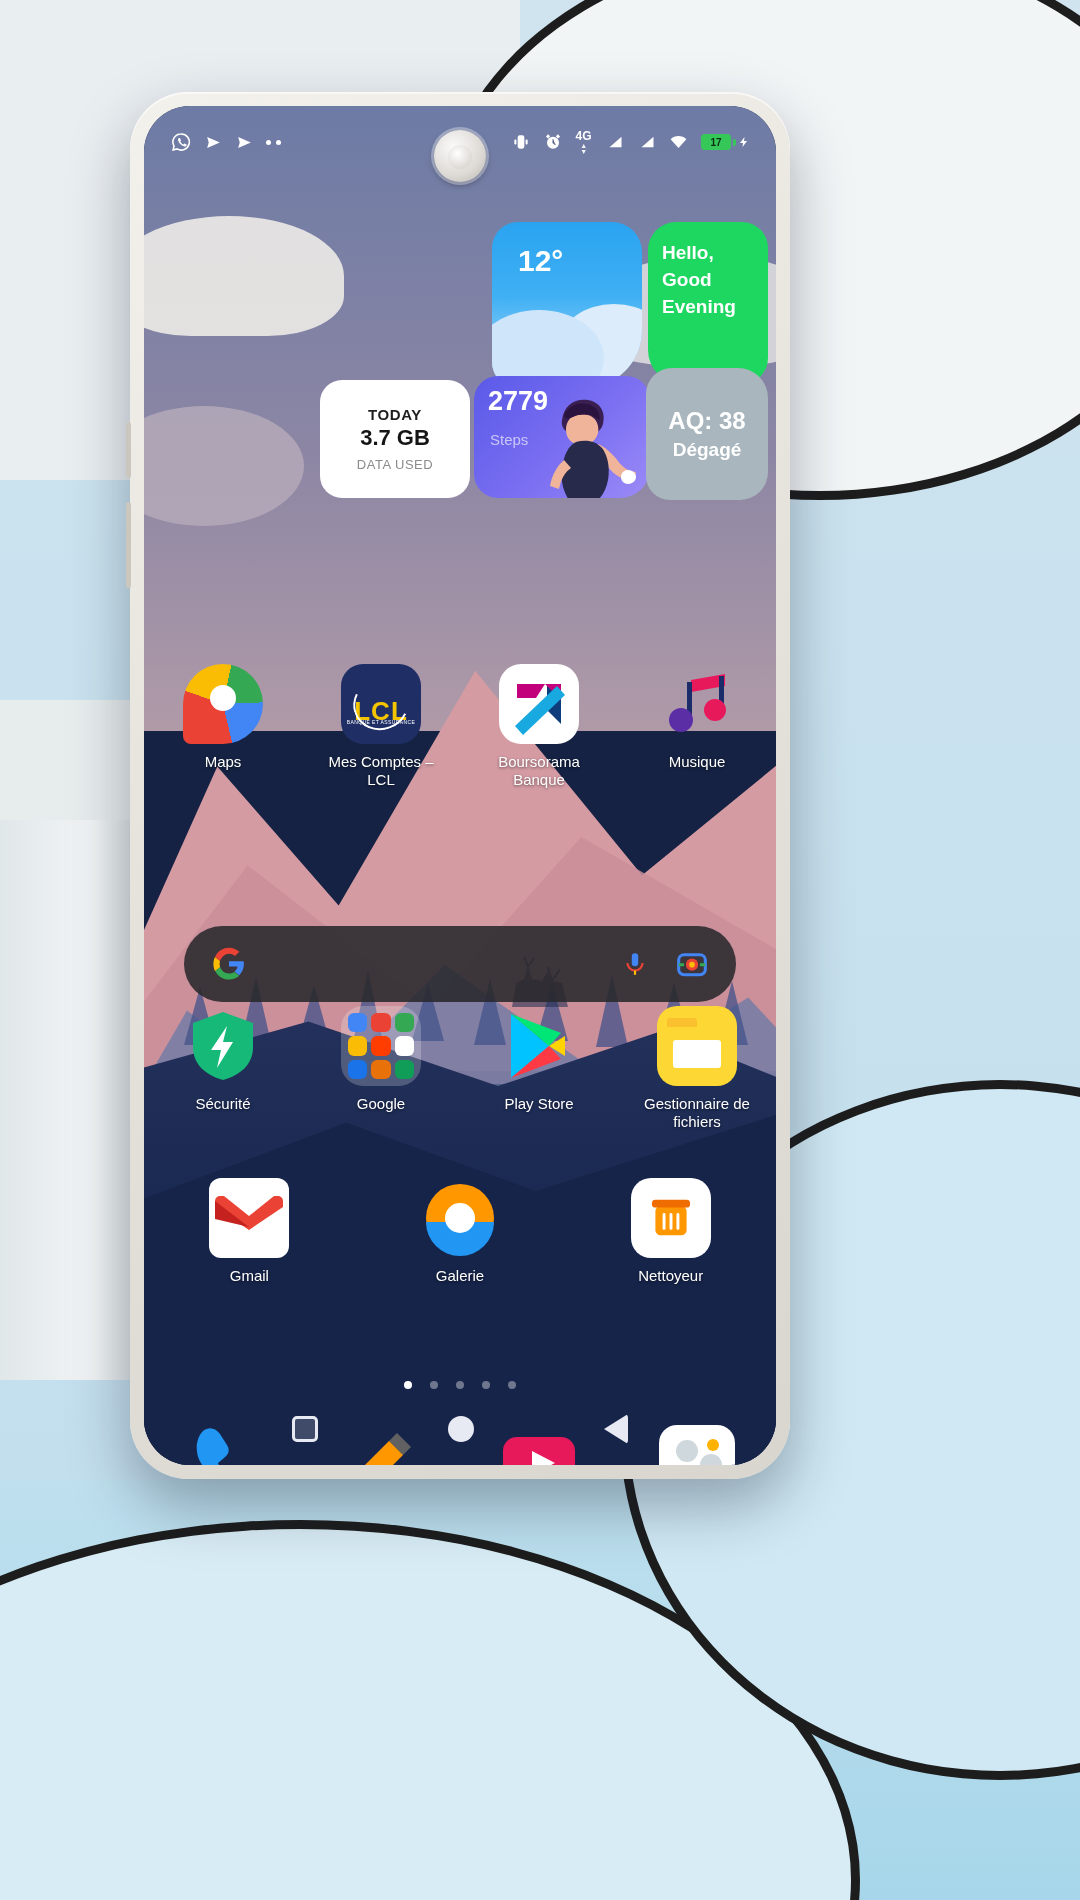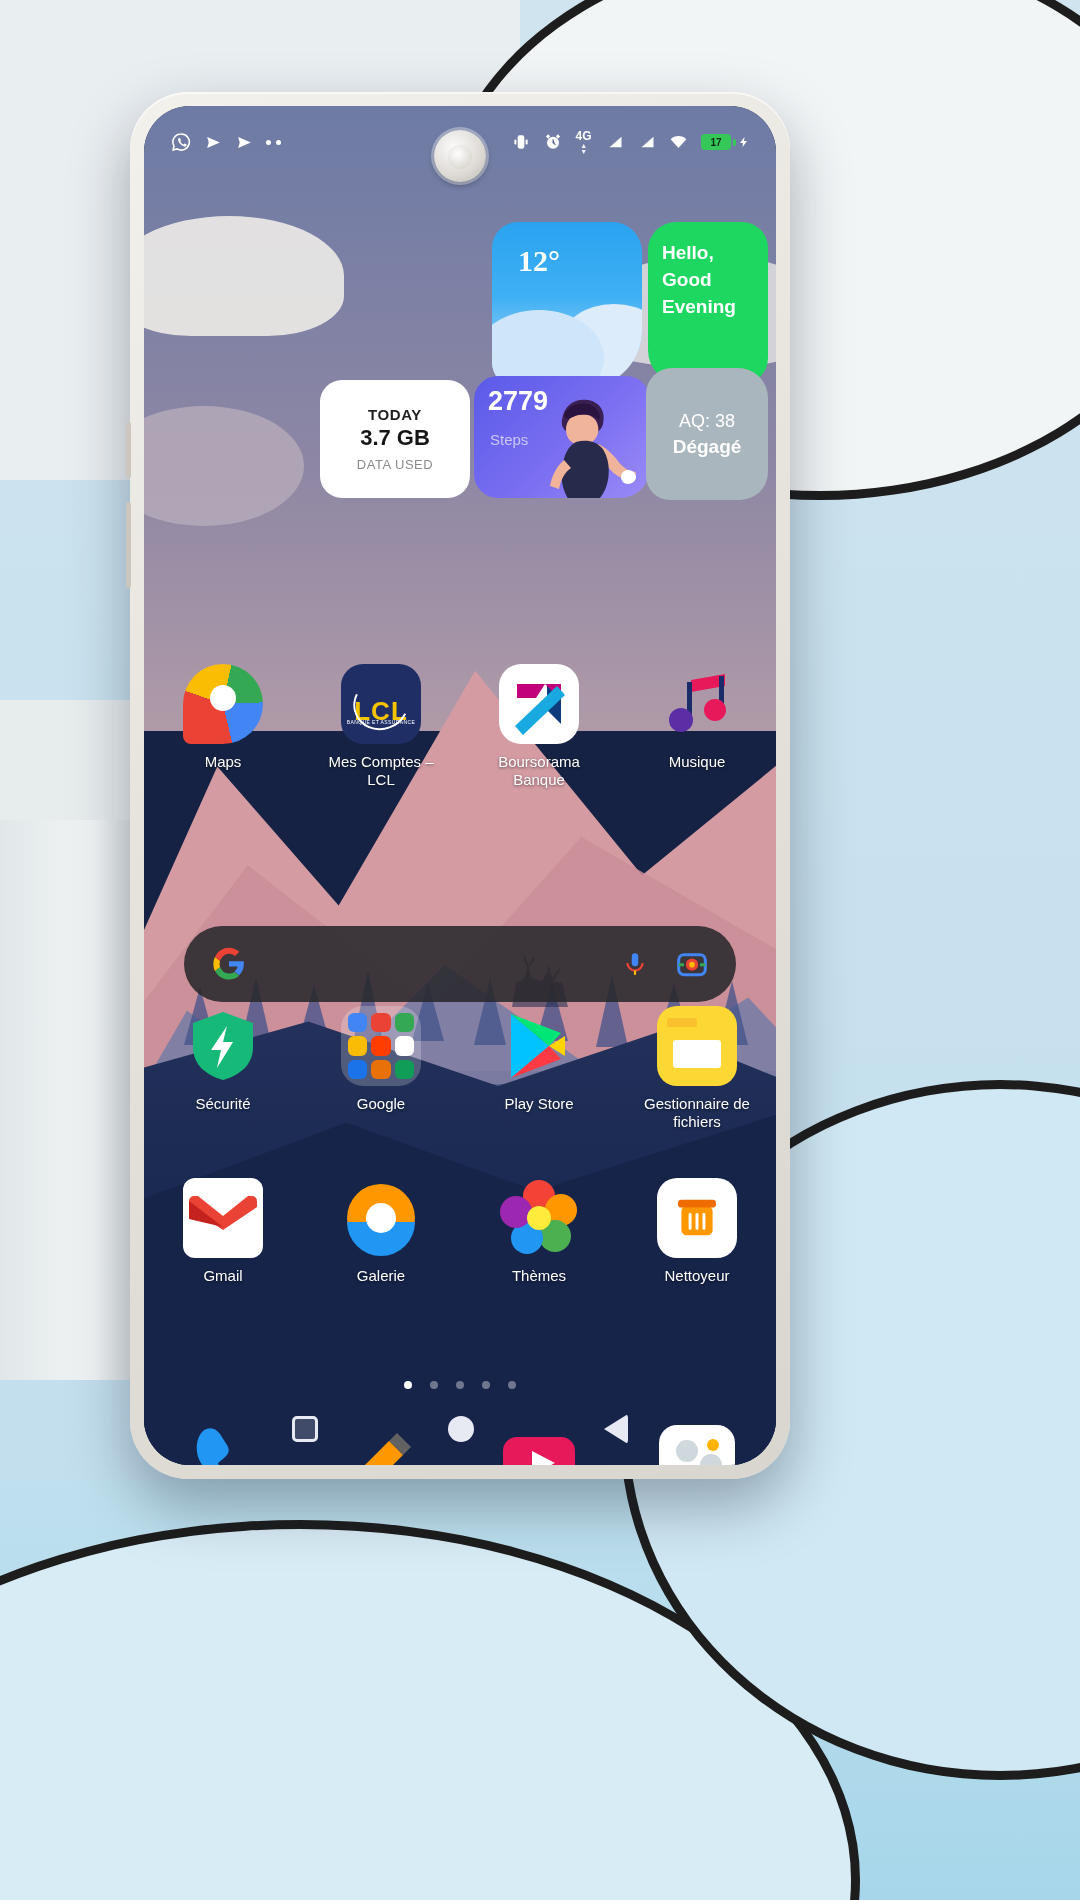--- a/index.html
+++ b/index.html
@@ -173,21 +173,21 @@
   .hand.s { width:2px; height:34px; background:#e0534f; margin-left:-1px; margin-top:-34px; transform:rotate(187deg);}
   .clock-time { font-size:46px; font-weight:400; color:#2f3136; letter-spacing:1px;
                 font-family:"DejaVu Sans", sans-serif;}
 
   .wg-weather {
     left:312px; top:4px; width:150px; height:166px; border-radius:26px 30px 58px 26px;
     background:linear-gradient(180deg,#2aa3f0 0%, #3fb0f4 45%, #bfdff7 100%);
     overflow:hidden;
   }
   .wg-weather .temp {
-    position:absolute; left:26px; top:22px; color:#fff; font-size:30px; font-weight:700;font-family:Liberation Serif, serif;
+    position:absolute; left:26px; top:22px; color:#fff; font-size:30px; font-weight:700;
   }
   .wg-weather .c1 { position:absolute; left:-18px; bottom:-18px; width:130px; height:96px;
     background:#cfe6fa; border-radius:50%; }
   .wg-weather .c2 { position:absolute; right:-26px; bottom:4px; width:108px; height:80px;
     background:#dcecfb; border-radius:50%; }
 
   .wg-hello {
     left:468px; top:4px; width:120px; height:162px;
     background:#1ed760; border-radius:28px 26px 26px 34px;
     color:#fff; padding:18px 14px; line-height:1.42; font-weight:700; font-size:19px;
@@ -218,21 +218,21 @@
   }
   .wg-steps .num { position:absolute; left:14px; top:10px; color:#fff; font-size:27px; font-weight:700;}
   .wg-steps .lb  { position:absolute; left:16px; top:46px; color:#c9c6f7; font-size:15px;margin-top:9px;}
   .runner { position:absolute; right:-6px; bottom:-6px; width:132px; height:118px; }
 
   .wg-aq {
     left:466px; top:150px; width:122px; height:132px;
     background:#a9b6bd; border-radius:26px 30px 28px 24px;
     color:#fff; display:flex; flex-direction:column; align-items:center; justify-content:center; gap:4px;
   }
-  .wg-aq .aq1 { font-size:18px; font-weight:400;}
+  .wg-aq .aq1 { font-size:24px; font-weight:700;}
   .wg-aq .aq2 { font-size:19px; font-weight:700;}
 
   
   .apps-row { position:absolute; left:0; width:100%; display:flex; z-index:6; }
   .app { flex:1; display:flex; flex-direction:column; align-items:center; gap:9px; }
   .app-icon { width:80px; height:80px; border-radius:20px; position:relative; }
   .app-label {
     color:#fff; font-size:15px; text-align:center; line-height:1.22;
     text-shadow:0 1px 3px rgba(0,0,0,.55); max-width:108px;
   }
@@ -553,33 +553,20 @@
         <div class="app-icon ic-galerie">
           <svg viewBox="0 0 80 80" width="80" height="80">
             <circle cx="40" cy="40" r="34" fill="#ff9800"></circle>
             <path fill="#2196f3" d="M6 44a34 34 0 0 0 68 0z"></path>
             <circle cx="40" cy="40" r="15" fill="#fff"></circle>
           </svg>
         </div>
         <div class="app-label">Galerie</div>
       </div>
       <div class="app">
-        <div class="app-icon ic-themes">
-          <svg viewBox="0 0 80 80" width="80" height="80">
-            <circle cx="40" cy="18" r="16" fill="#f44336"></circle>
-            <circle cx="62" cy="32" r="16" fill="#ff9800"></circle>
-            <circle cx="56" cy="58" r="16" fill="#4caf50"></circle>
-            <circle cx="28" cy="60" r="16" fill="#2196f3"></circle>
-            <circle cx="17" cy="34" r="16" fill="#9c27b0"></circle>
-            <circle cx="40" cy="40" r="12" fill="#ffeb3b"></circle>
-          </svg>
-        </div>
-        <div class="app-label">Thèmes</div>
-      </div>
-      <div class="app">
         <div class="app-icon ic-nettoyeur">
           <svg viewBox="0 0 60 60" width="52" height="52">
             <rect x="12" y="16" width="36" height="34" rx="6" fill="#ff9800"></rect>
             <rect x="8" y="9" width="44" height="9" rx="4" fill="#ef6c00"></rect>
             <path d="M22 26v16M30 26v16M38 26v16" stroke="#fff" stroke-width="3.4" stroke-linecap="round"></path>
           </svg>
         </div>
         <div class="app-label">Nettoyeur</div>
       </div>
     </div>

